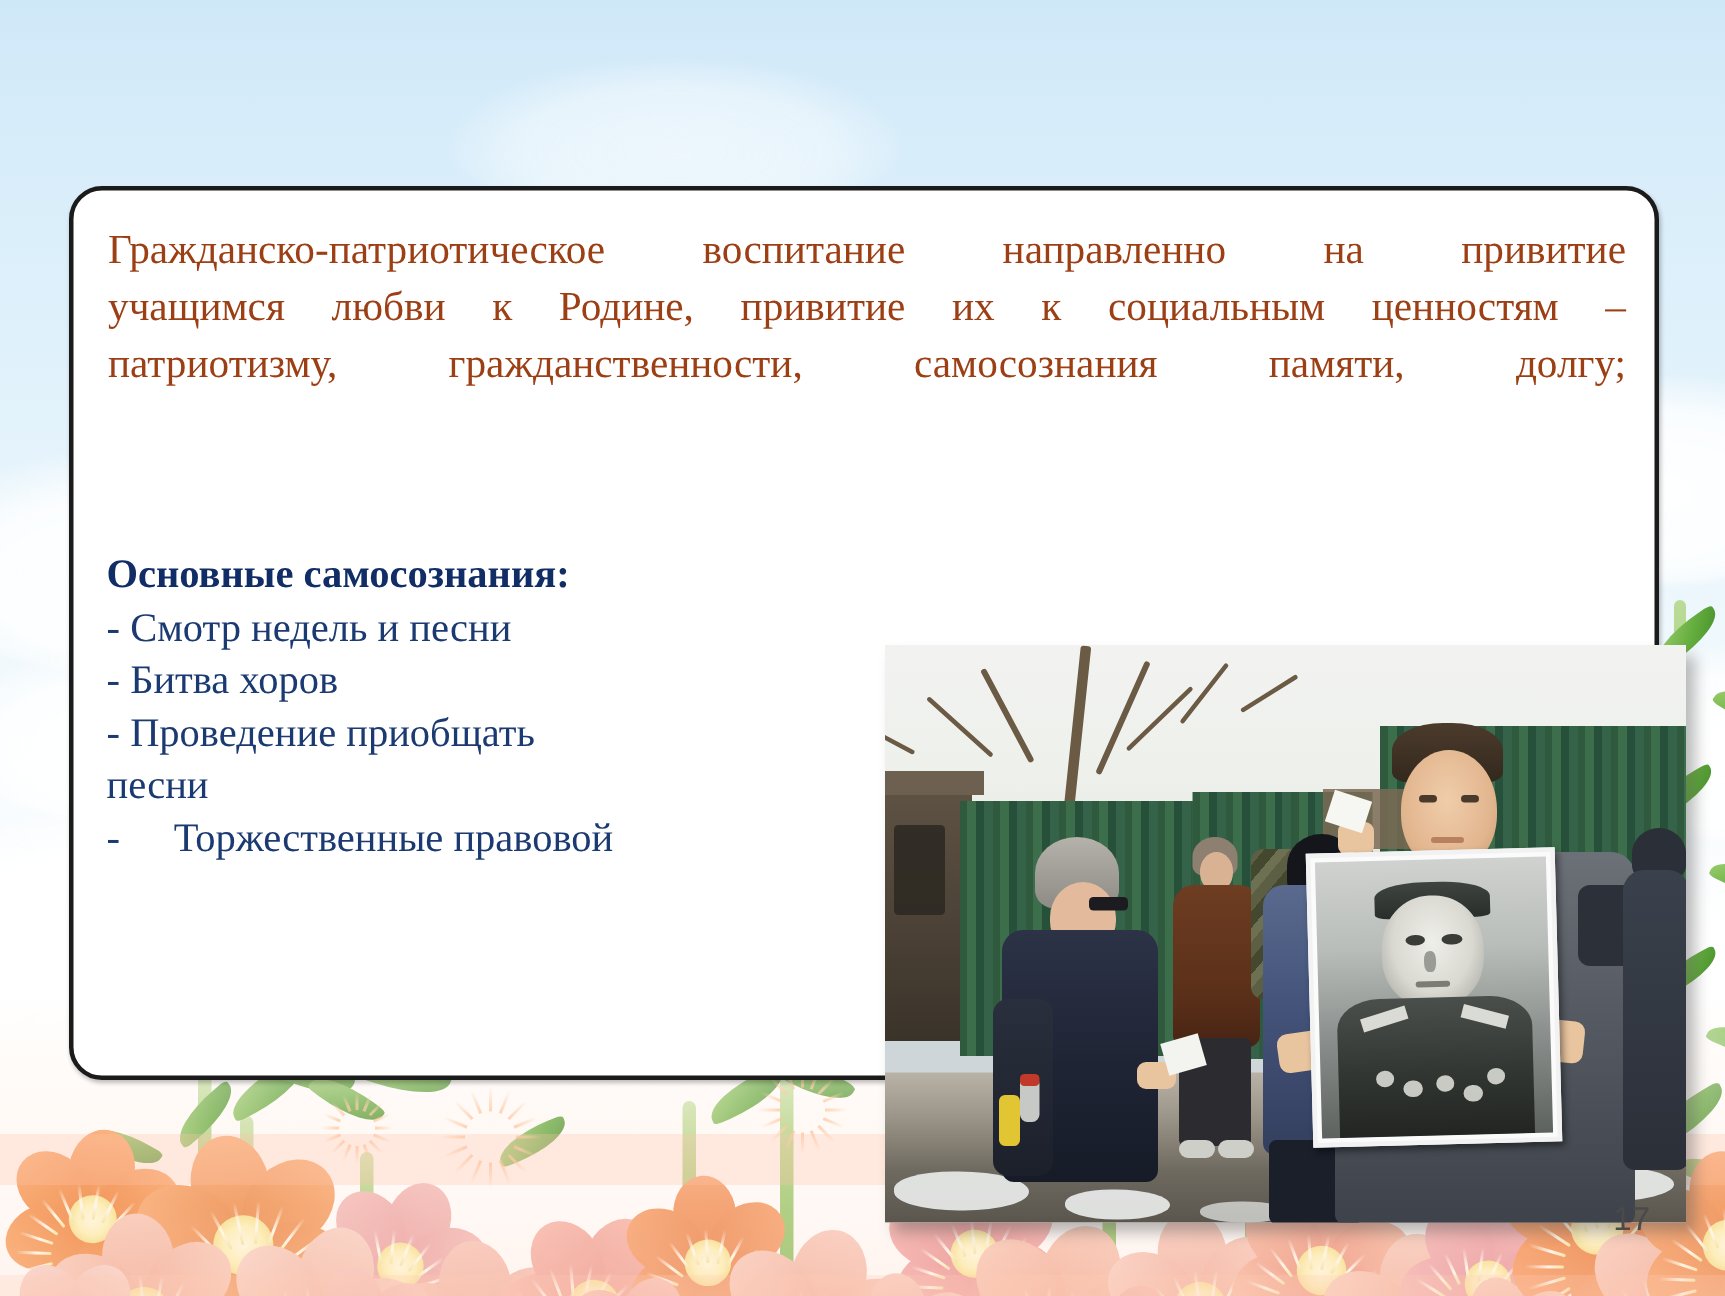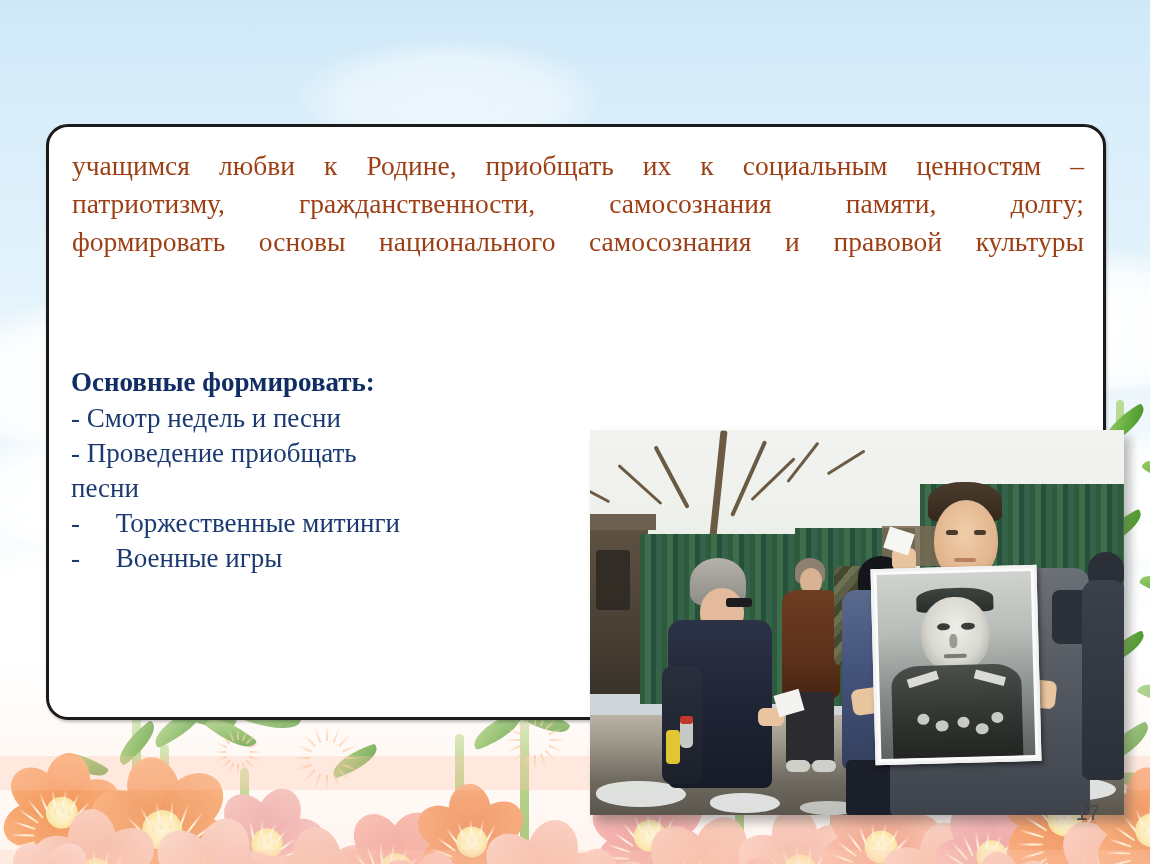--- a/index.html
+++ b/index.html
@@ -751,33 +751,33 @@
       <div style="position: absolute; left: 6px; top: 120px; width: 50px; height: 17px; background: linear-gradient(135deg, rgb(167, 212, 120) 0%, rgb(98, 171, 60) 60%, rgb(64, 137, 42) 100%); border-radius: 80% 10%; transform: rotate(-30deg);"></div>
       <div style="position: absolute; left: 50px; top: 178px; width: 54px; height: 18px; background: linear-gradient(135deg, rgb(167, 212, 120) 0%, rgb(98, 171, 60) 60%, rgb(64, 137, 42) 100%); border-radius: 80% 10%; transform: rotate(26deg);"></div>
       <div style="position: absolute; left: 12px; top: 240px; width: 46px; height: 16px; background: linear-gradient(135deg, rgb(167, 212, 120) 0%, rgb(98, 171, 60) 60%, rgb(64, 137, 42) 100%); border-radius: 80% 10%; transform: rotate(-28deg);"></div>
       <div style="position: absolute; left: 48px; top: 286px; width: 50px; height: 17px; background: linear-gradient(135deg, rgb(167, 212, 120) 0%, rgb(98, 171, 60) 60%, rgb(64, 137, 42) 100%); border-radius: 80% 10%; transform: rotate(24deg);"></div>
     </div>
 
 
   <div class="content-box">
 
     <div class="lead">
-      <div>учащимся любви к Родине, приобщать их к социальным ценностям –</div>
+      <div>Гражданско-патриотическое воспитание направленно на привитие</div>
+      <div>учащимся любви к Родине, привитие их к социальным ценностям –</div>
       <div>патриотизму, гражданственности, самосознания памяти, долгу;</div>
-      <div class="last">формировать основы национального самосознания и правовой культуры</div>
     </div>
 
     <div class="events">
-      <h3>Основные формировать:</h3>
+      <h3>Основные самосознания:</h3>
       <div id="events-items">
           <div class="ev-line"><span class="dash">-</span><span> Смотр недель и песни</span></div>
+          <div class="ev-line"><span class="dash">-</span><span> Битва хоров</span></div>
           <div class="ev-line"><span class="dash">-</span><span> Проведение приобщать</span></div>
           <div class="ev-cont">песни</div>
-          <div class="ev-line indent"><span class="dash">-</span><span> Торжественные митинги</span></div>
-          <div class="ev-line indent"><span class="dash">-</span><span> Военные игры</span></div>
+          <div class="ev-line indent"><span class="dash">-</span><span> Торжественные правовой</span></div>
         </div>
     </div>
 
     <div class="photo-wrap">
       <div class="photo">
         <div class="ph-sky"></div>
 
         <div class="ph-tree" style="left:118px;top:0;width:7px;height:120px;transform:rotate(6deg);"></div>
         <div class="ph-tree" style="left:96px;top:8px;width:4px;height:70px;transform:rotate(-28deg);"></div>
         <div class="ph-tree" style="left:140px;top:4px;width:4px;height:82px;transform:rotate(24deg);"></div>

